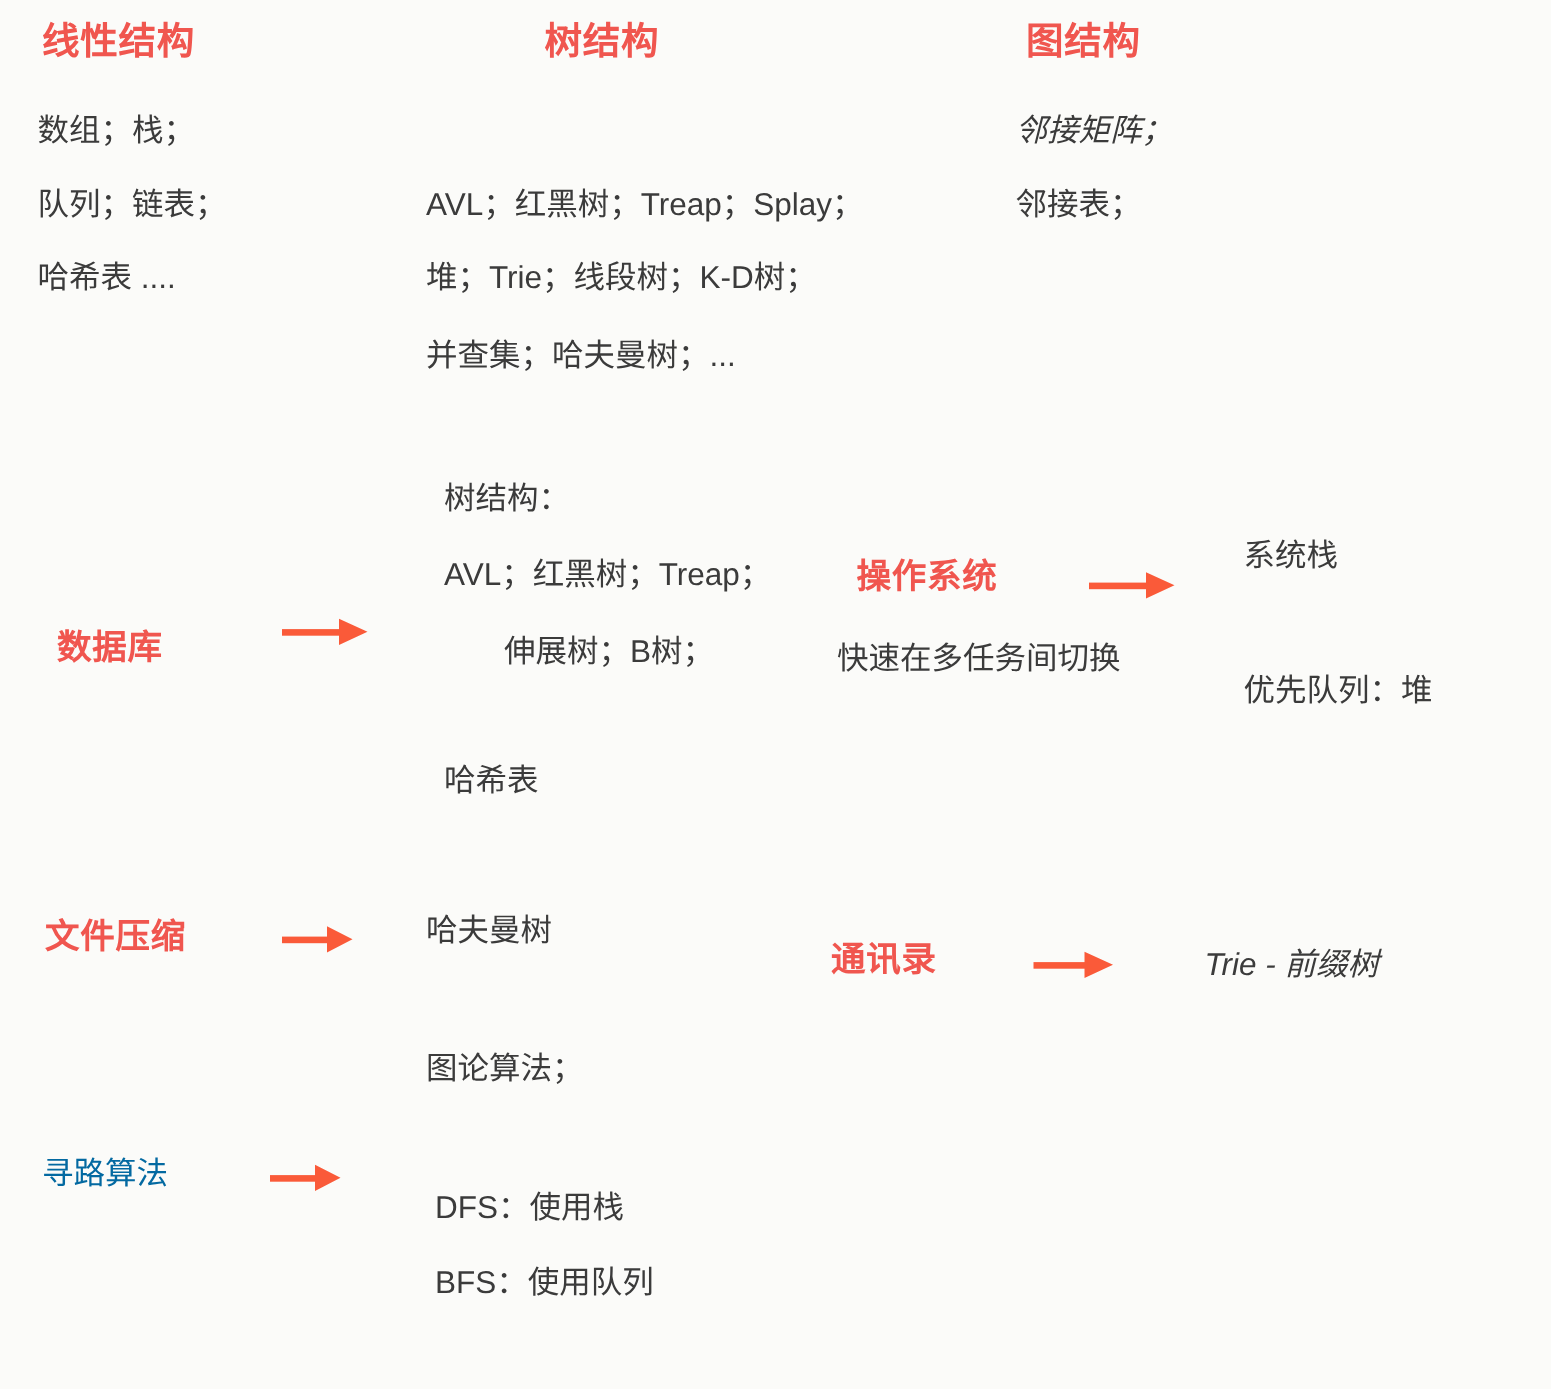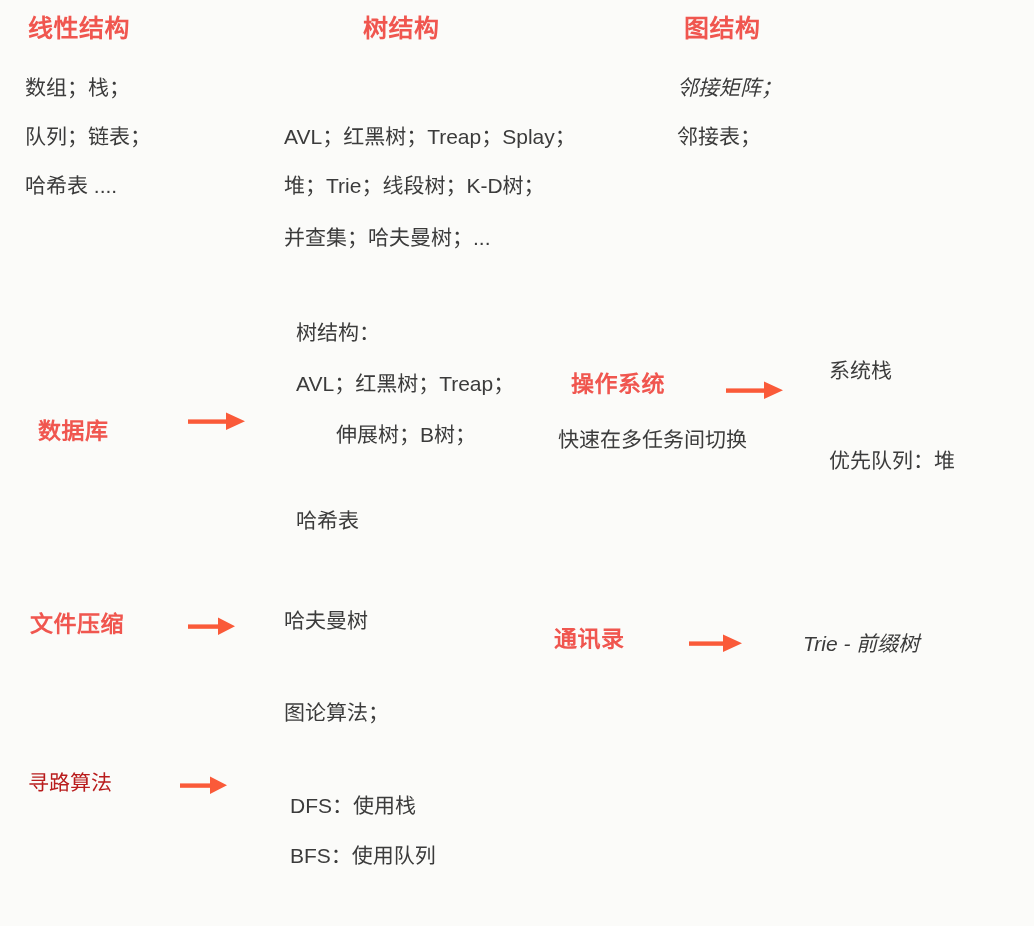--- a/index.html
+++ b/index.html
@@ -31,21 +31,21 @@
     font-weight: 600;
     letter-spacing: 0.5px;
   }
   .lbl-red {
     color: #f0564f;
     font-size: 23px;
     font-weight: 700;
     letter-spacing: 0.5px;
   }
   .lbl-dark {
-    color: #b91c1c;
+    color: #0369a1;
     font-size: 21px;
     font-weight: 400;
   }
   .body-txt {
     color: #3b3b3b;
     font-size: 21px;
     font-weight: 400;
   }
   .arrow {
     position: absolute;

